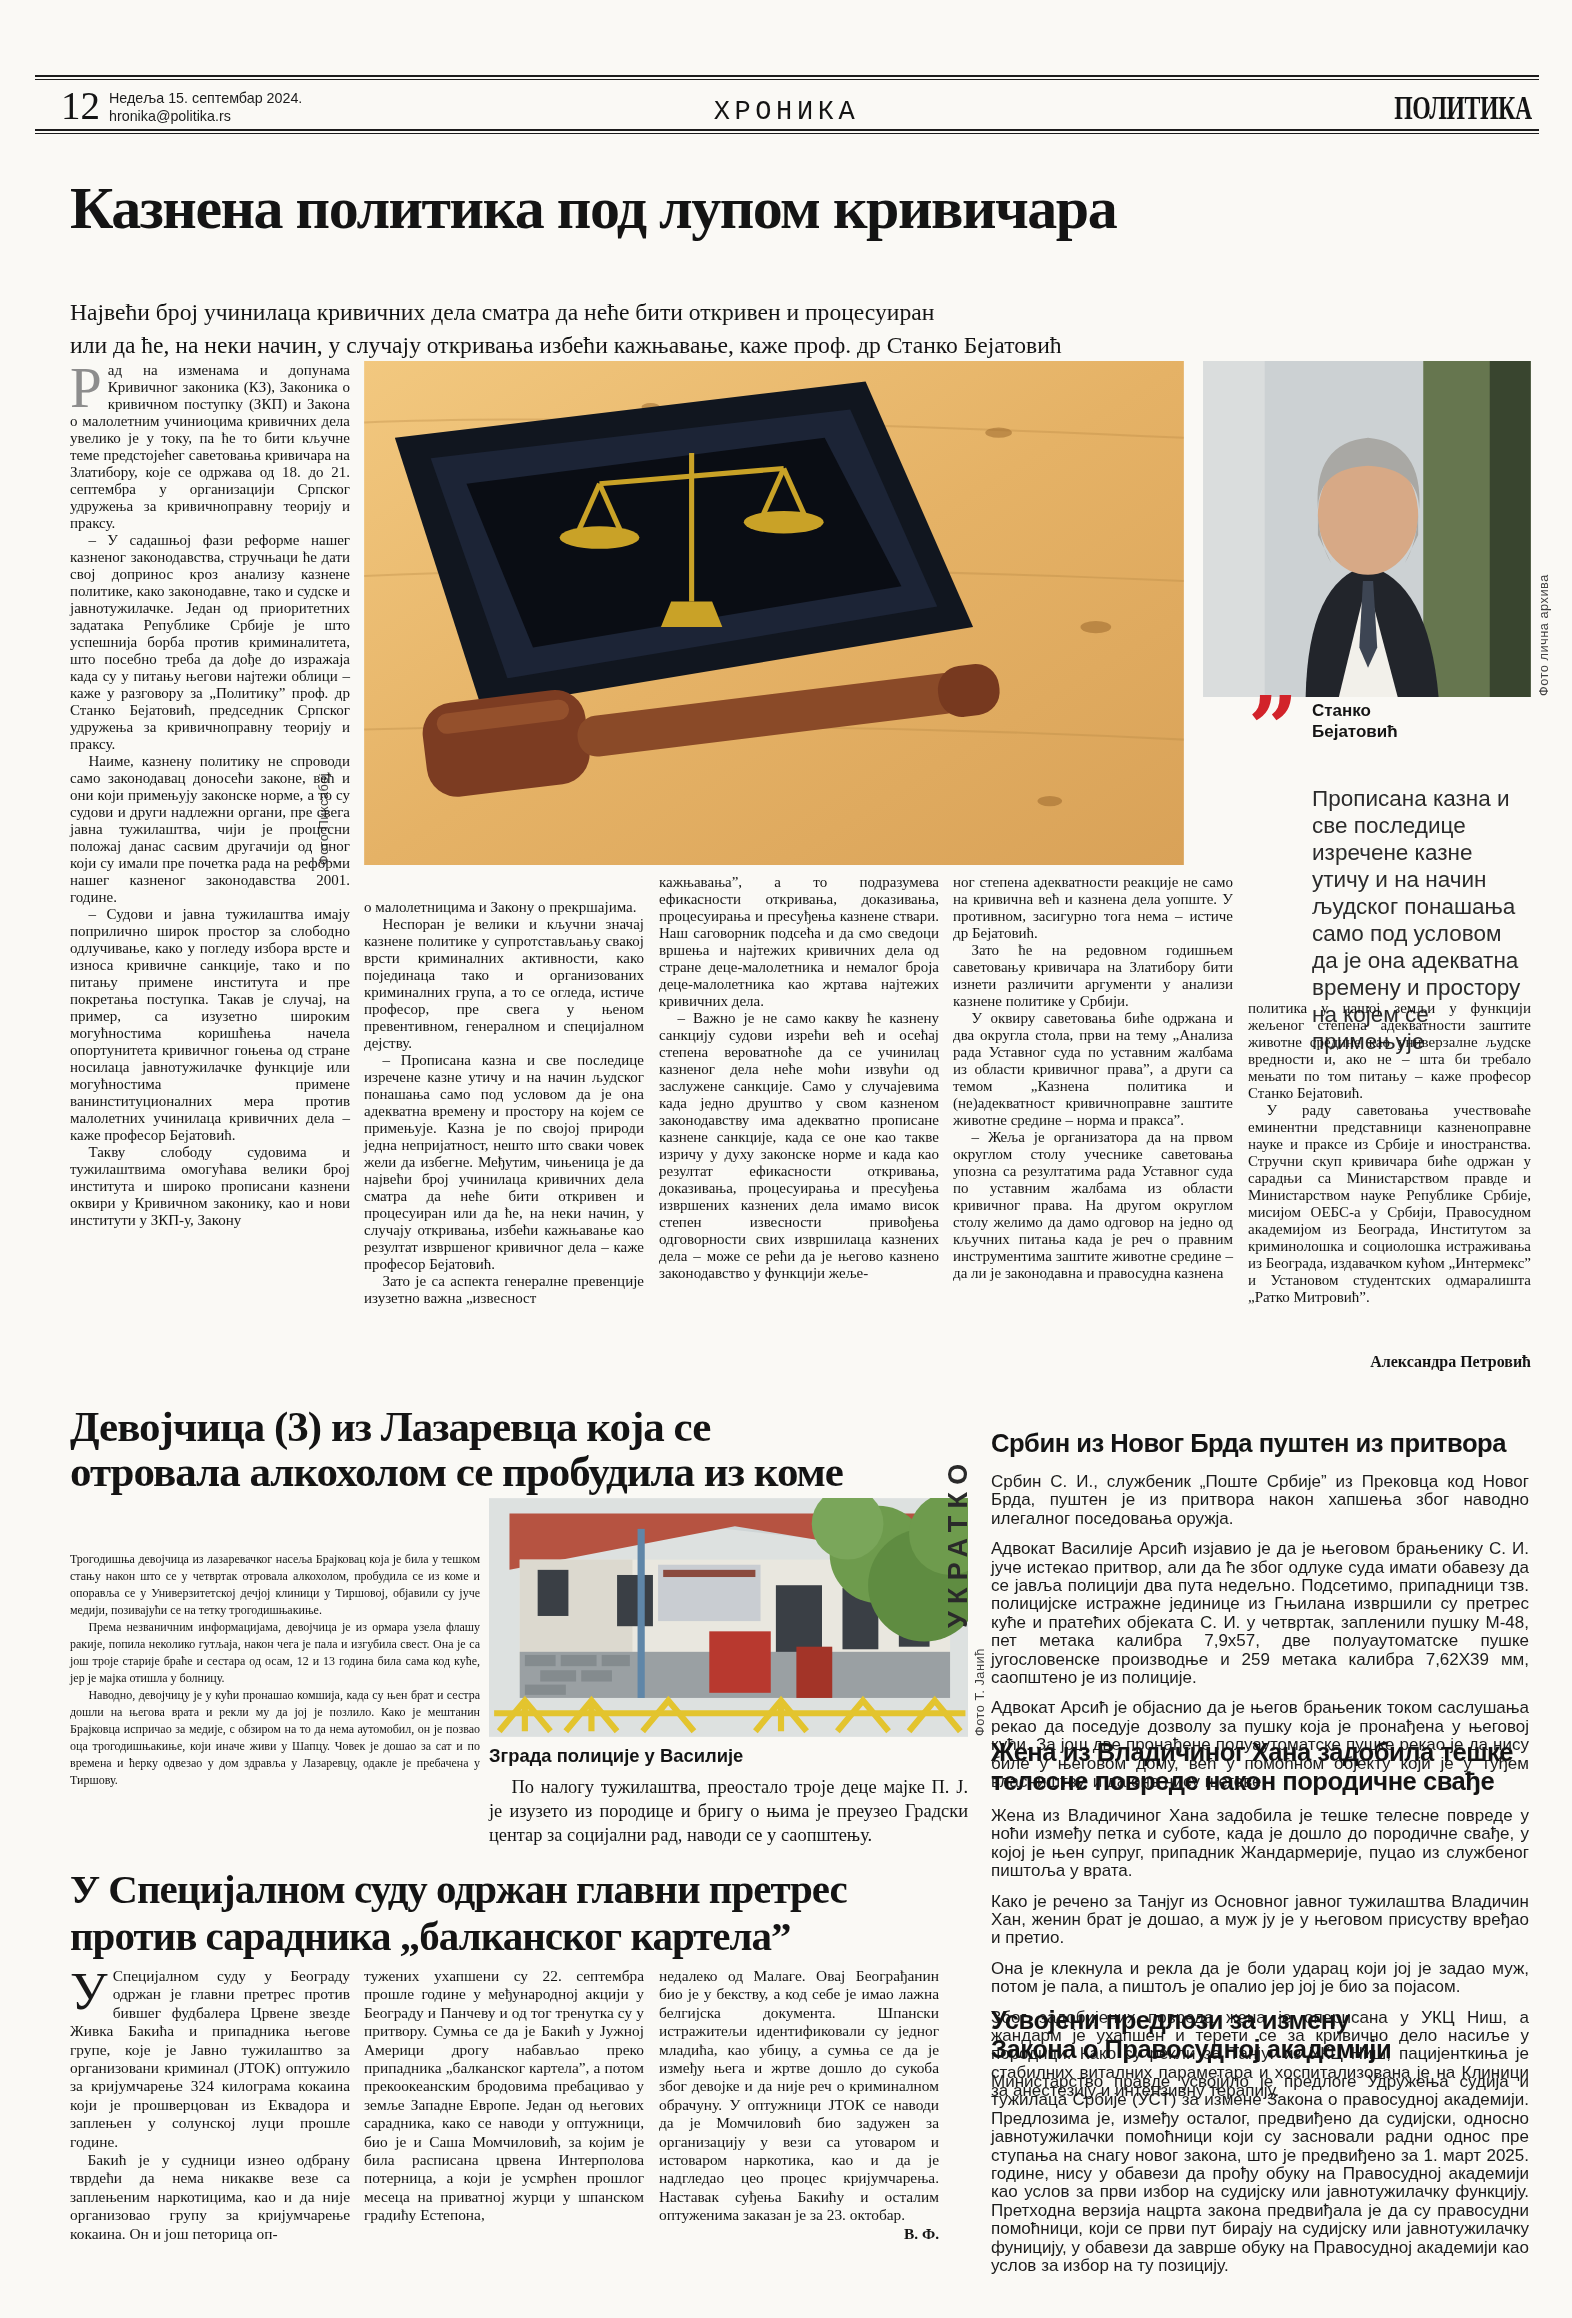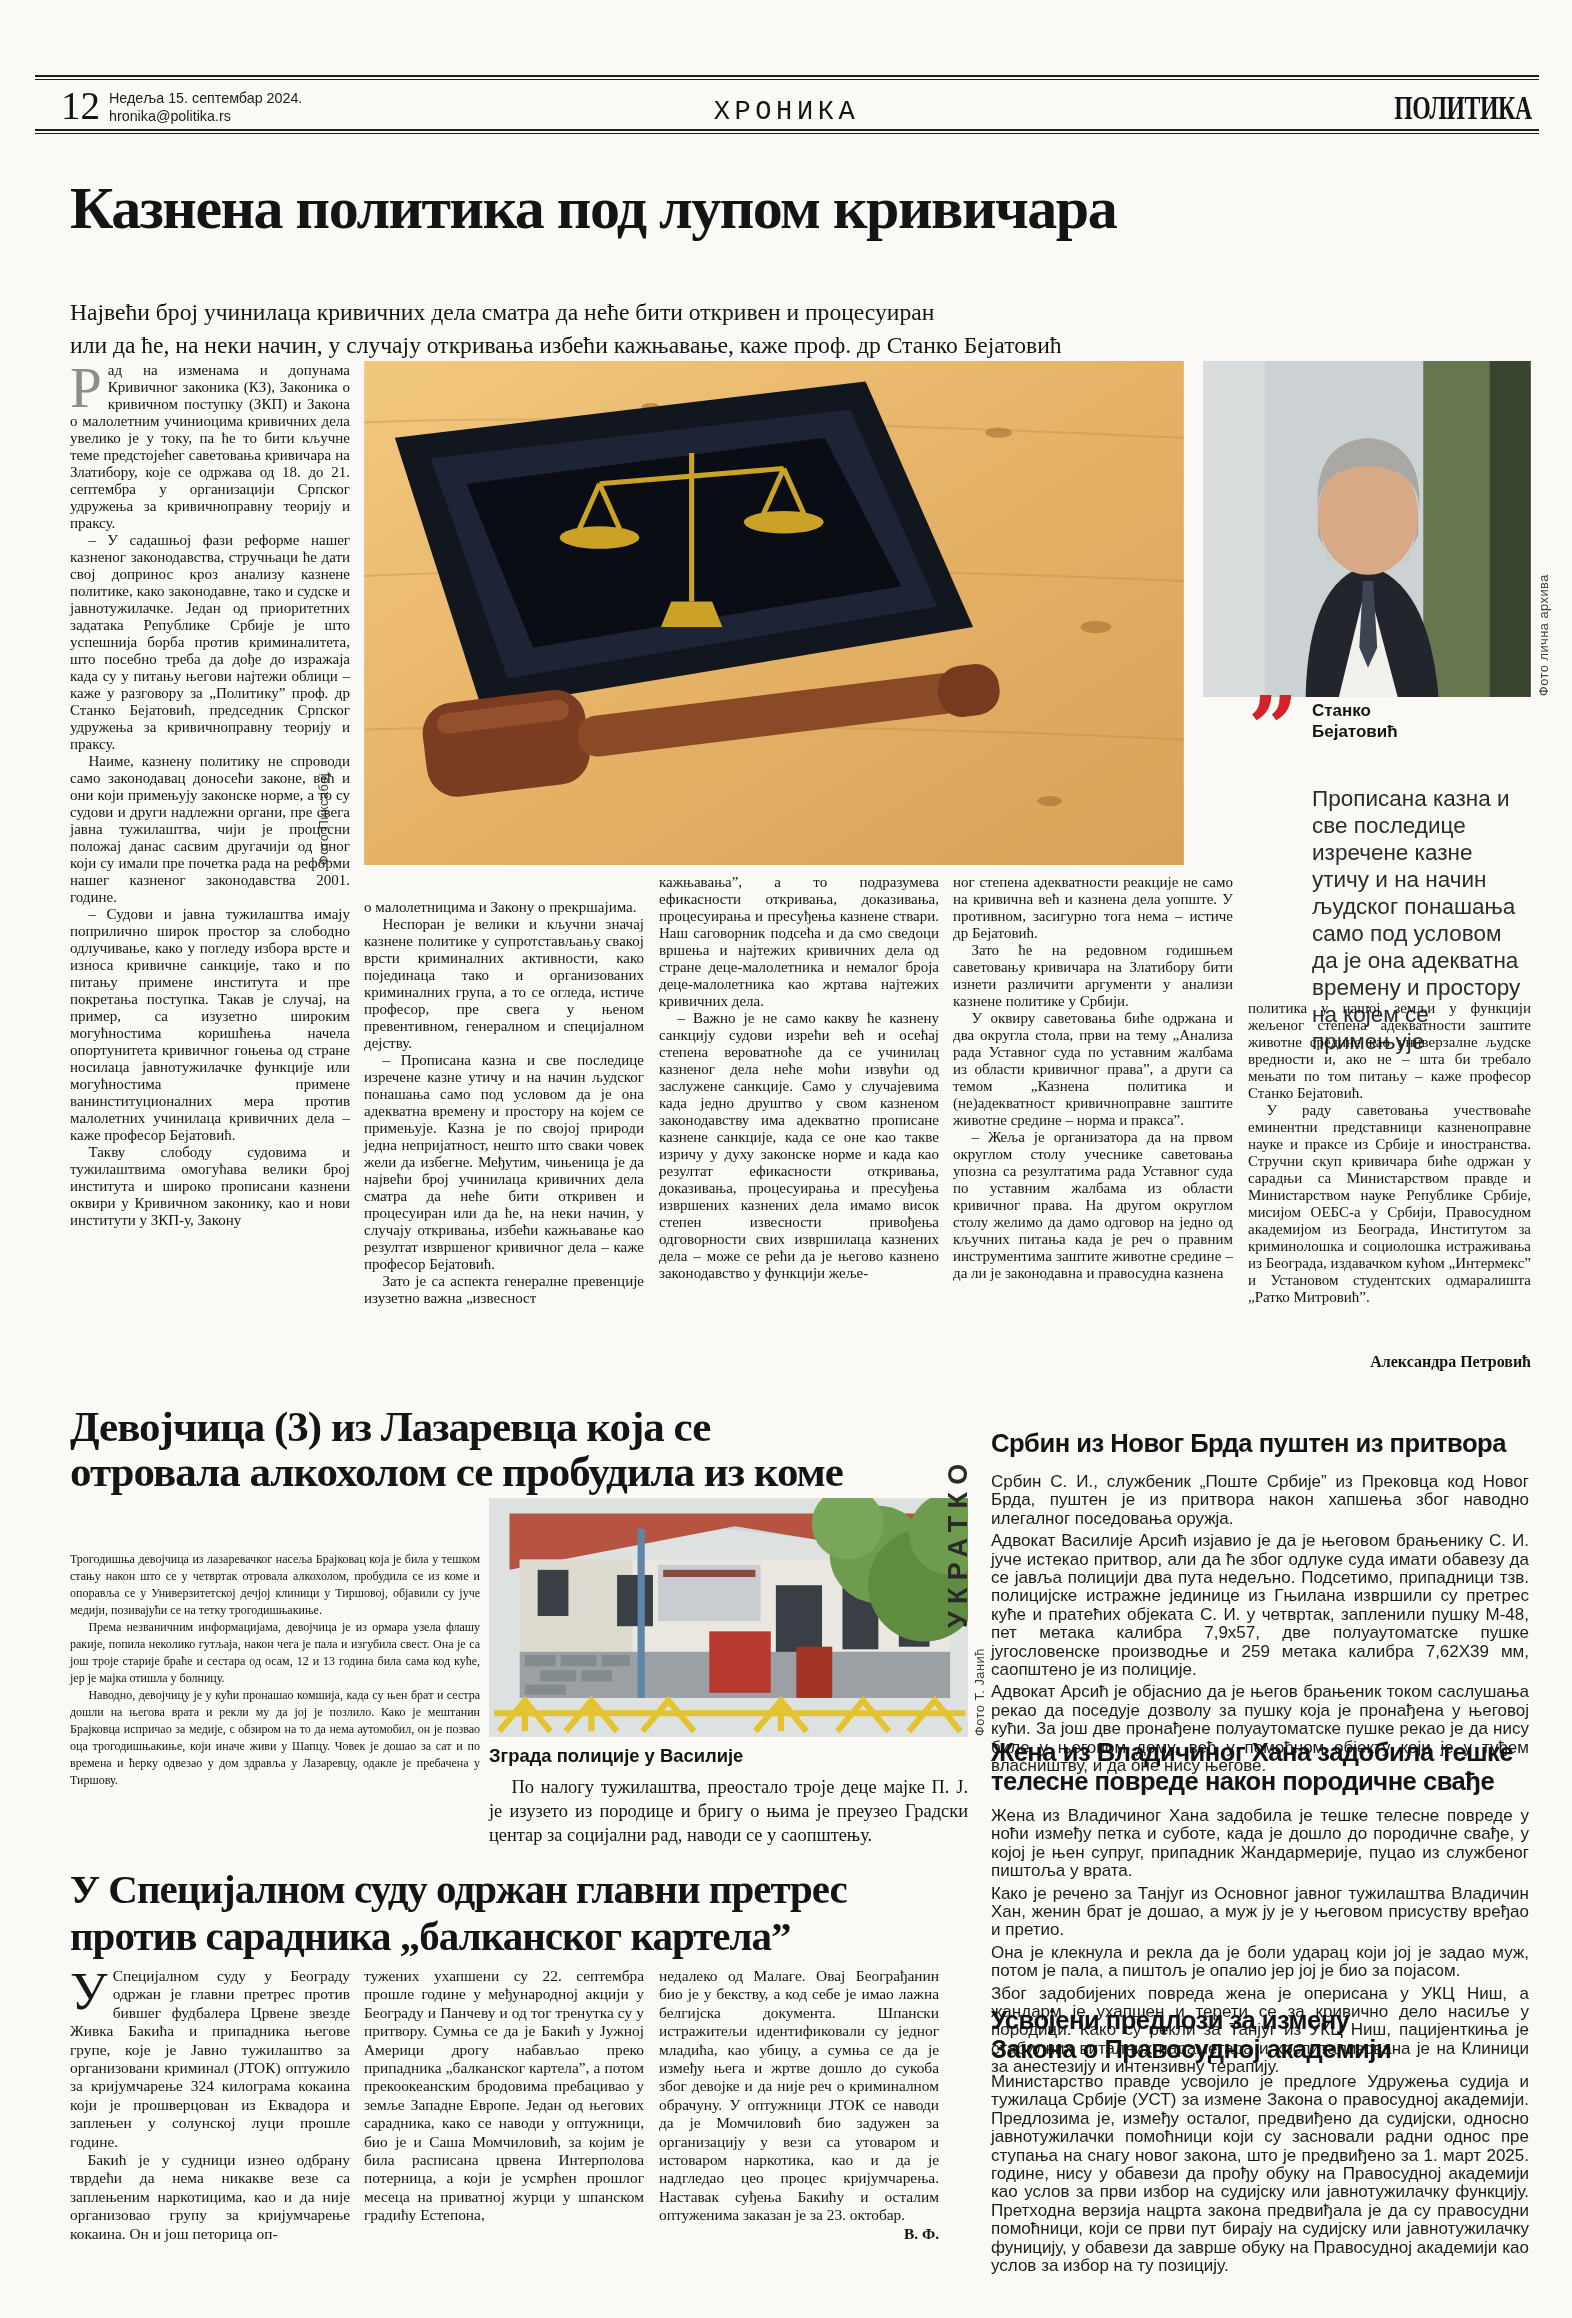--- a/index.html
+++ b/index.html
@@ -47,21 +47,21 @@
   .trialcol p.cont { text-indent:0; }
   .byline-inline { font-weight:700; }
   
   .brief-label {
     font-family:"Liberation Sans", sans-serif; font-size:27px; font-weight:700; letter-spacing:7.2px; color:#2a2a2a;
     writing-mode:vertical-rl; transform:rotate(180deg); white-space:nowrap;
   }
   .brief-headline { font-family:"Liberation Sans", sans-serif; font-size:25.6px; line-height:29px; font-weight:700; letter-spacing:-0.5px; white-space:nowrap; }
   .brief-body { width:538px; font-family:"Liberation Sans", sans-serif; font-size:17px; line-height:18.4px; text-align:justify; color:#1b1b1b; }
   .brief-body p { text-indent:0; }
-  .brief-body p + p { margin-top:4px; }
+  .brief-body p + p { margin-top:12px; }
   .hl2line { display:block; }
 </style>
 </head>
 <body>
 
 <div class="page">
 
   <div class="abs rule-double" style="left:35px; right:34px; top:75px;"></div>
   <div class="abs rule-double" style="left:35px; right:34px; top:129px;"></div>
 

